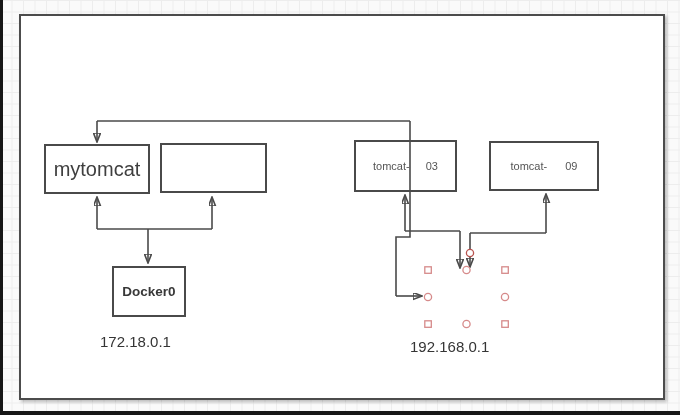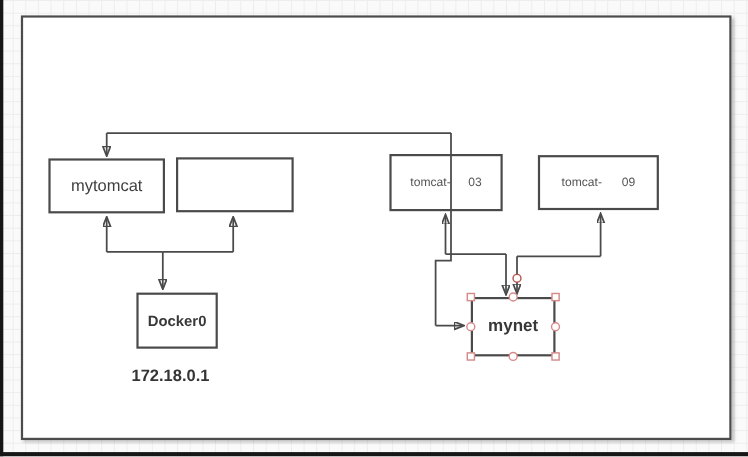--- a/index.html
+++ b/index.html
@@ -24,31 +24,31 @@
     box-shadow:2px 2px 3px rgba(0,0,0,.25);
     z-index:1;
   }
 
   .node{
     position:absolute;box-sizing:border-box;
     background:#ffffff;border:2px solid #4a4a4a;
     display:flex;align-items:center;justify-content:center;
     color:#3f3f3f;z-index:2;
   }
-  #n-mytomcat{left:44px;top:144px;width:106px;height:50px;font-size:15px;}
+  #n-mytomcat{left:44px;top:144px;width:106px;height:50px;font-size:20px;}
   #n-container2{left:160px;top:143px;width:107px;height:50px;font-size:12px;color:#aaa;}
   #n-tomcat01{left:354px;top:140px;width:103px;height:52px;font-size:11px;color:#555;}
   #n-tomcat02{left:489px;top:141px;width:110px;height:50px;font-size:11px;color:#555;}
-  #n-docker0{left:112px;top:266px;width:74px;height:51px;font-size:13.5px;font-weight:bold;color:#383838;margin-left:12px;}
+  #n-docker0{left:112px;top:266px;width:74px;height:51px;font-size:13.5px;font-weight:bold;color:#383838;}
   #n-mynet{left:428px;top:270px;width:77px;height:54px;font-size:15.5px;font-weight:bold;color:#383838;}
   .gap16{display:inline-block;width:16px;}
   .gap18{display:inline-block;width:18px;}
 
   .ip-label{
-    position:absolute;text-align:center;font-weight:bold;font-size:15px;color:#353535;z-index:2;
+    position:absolute;text-align:left;font-weight:normal;font-size:15px;color:#353535;z-index:2;
   }
   #ip-docker0{left:100px;top:333px;width:110px;}
   #ip-mynet{left:410px;top:338px;width:120px;}
 
   svg.wires{position:absolute;left:0;top:0;z-index:3;pointer-events:none;}
   svg.wires path, svg.wires line{stroke:#4a4a4a;stroke-width:1.6;fill:none;}
   .handle-sq{fill:#ffffff;stroke:#d68a8a;stroke-width:1.3;}
   .handle-ci{fill:#ffffff;stroke:#d68a8a;stroke-width:1.3;}
   .endpoint-ci{fill:#ffffff;stroke:#b85450;stroke-width:1.3;}
 </style>
@@ -76,25 +76,23 @@
   <div class="node" id="n-tomcat02">
     <span>tomcat-</span>
       <span class="gap18"></span>
       <span>09</span>
   </div>
 
   <div class="node" id="n-docker0">
     <span>Docker0</span>
   </div>
 
-  <div class="node" id="n-mynet">
-    <span>mynet</span>
-  </div>
 
   <div class="ip-label" id="ip-docker0">172.18.0.1</div>
+  <div class="ip-label" id="ip-mynet">192.168.0.1</div>
 
   <svg class="wires" width="680" height="415" viewBox="0 0 680 415">
     <defs>
       <marker id="arr" markerUnits="userSpaceOnUse" markerWidth="10" markerHeight="8" refX="7" refY="3.5" orient="auto">
         <path d="M0,0 L9,3.5 L0,7 Z" fill="#404040" stroke="none"></path>
       </marker>
       <marker id="arr-red" markerUnits="userSpaceOnUse" markerWidth="10" markerHeight="8" refX="7" refY="3.5" orient="auto">
         <path d="M0,0 L9,3.5 L0,7 Z" fill="#5e3434" stroke="none"></path>
       </marker>
     </defs>

